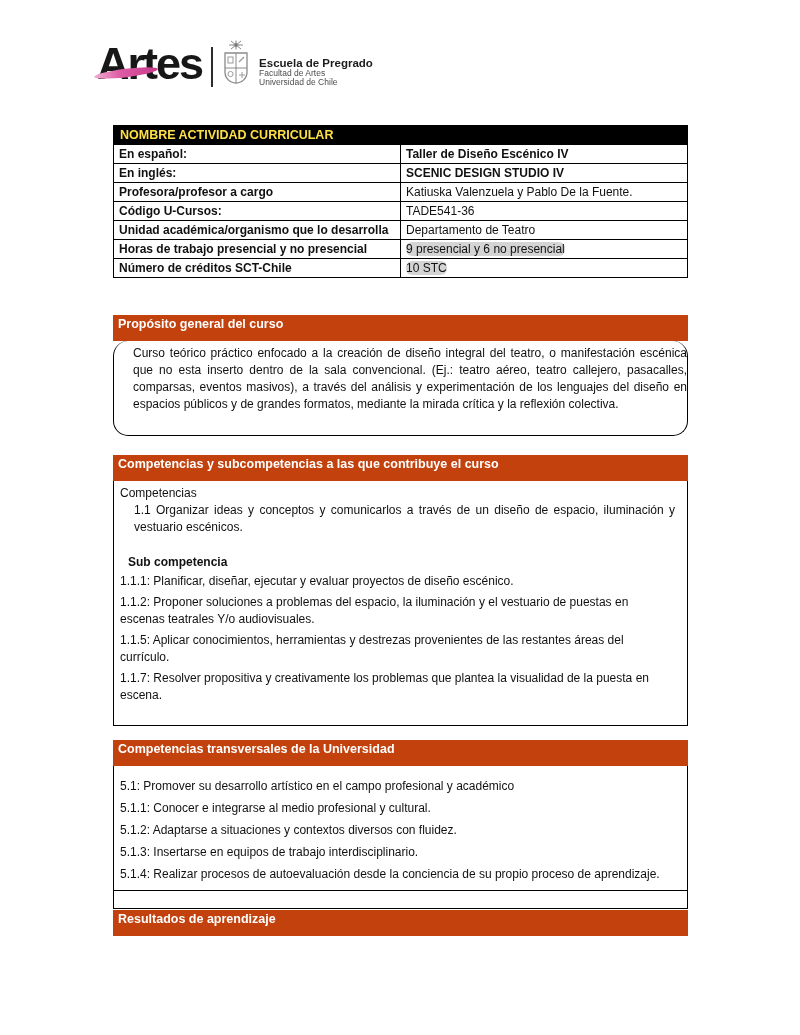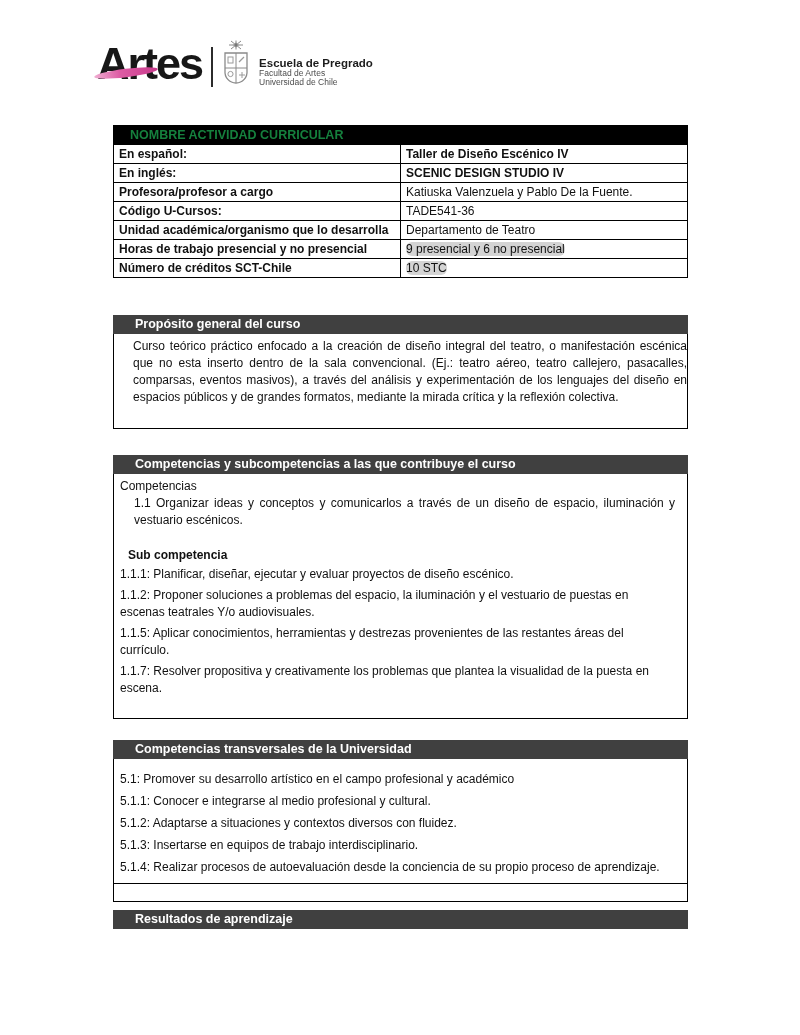--- a/index.html
+++ b/index.html
@@ -22,51 +22,52 @@
   .swoosh{position:absolute;left:-4px;top:24px;z-index:2;}
   .brand-divider{width:2px;height:40px;background:#2b2b2b;margin:4px 7px 0 9px;}
   .crest{margin-top:0;}
   .brand-text{margin:14px 16px 0 7px;}
   .brand-school{font-size:11.5px;font-weight:700;color:#1c1c1c;line-height:12px;}
   .brand-sub{font-size:8.5px;color:#4d4d4d;line-height:9.5px;}
 
   
   .sec{position:absolute;left:113px;width:575px;box-sizing:border-box;}
   .bar{
-    background:#404040;color:#fff;font-weight:700;font-size:12.5px;
-    height:19px;line-height:19px;padding:0 0 0 22px;
+    background:#c2410c;color:#fff;font-weight:700;font-size:12.5px;
+    height:26px;line-height:19px;padding:0 0 0 5px;
     box-sizing:border-box;
   }
   .box{
     border:1.5px solid #000;border-top:none;background:#fff;
     box-sizing:border-box;font-size:12px;line-height:17px;
   }
 
   
   .info-table{border-collapse:collapse;width:575px;table-layout:fixed;}
   .info-table td{
     border:1.5px solid #000;
     font-size:12px;line-height:15px;
     padding:1.5px 5px;vertical-align:top;
     overflow:hidden;
   }
   .info-table .thead{
-    background:#000;color:#15803d;font-weight:700;font-size:12.5px;
-    line-height:16px;padding:1px 16px;
+    background:#000;color:#fde047;font-weight:700;font-size:12.5px;
+    line-height:16px;padding:1px 6px;
   }
   .col-l{width:283px;}
   .lbl{font-weight:700;}
   .val{font-weight:400;}
   .val.bold{font-weight:700;}
   .hl{background:#d4d4d4;border-radius:6px;}
 
   
   .purpose-body{
     min-height:95px;padding:4px 0 4px 19px;
     text-align:justify;
+    border-radius:15px;
   }
 
   
   .comp-body{min-height:245px;padding:4px 12px 4px 6px;}
   .comp-h{font-weight:400;margin:0 0 0 0;}
   .comp-item{margin:0 0 0 14px;text-align:justify;}
   .sub-h{font-weight:700;margin:18px 0 2px 8px;}
   .sub-item{margin:0 0 4px 0;}
 
   

